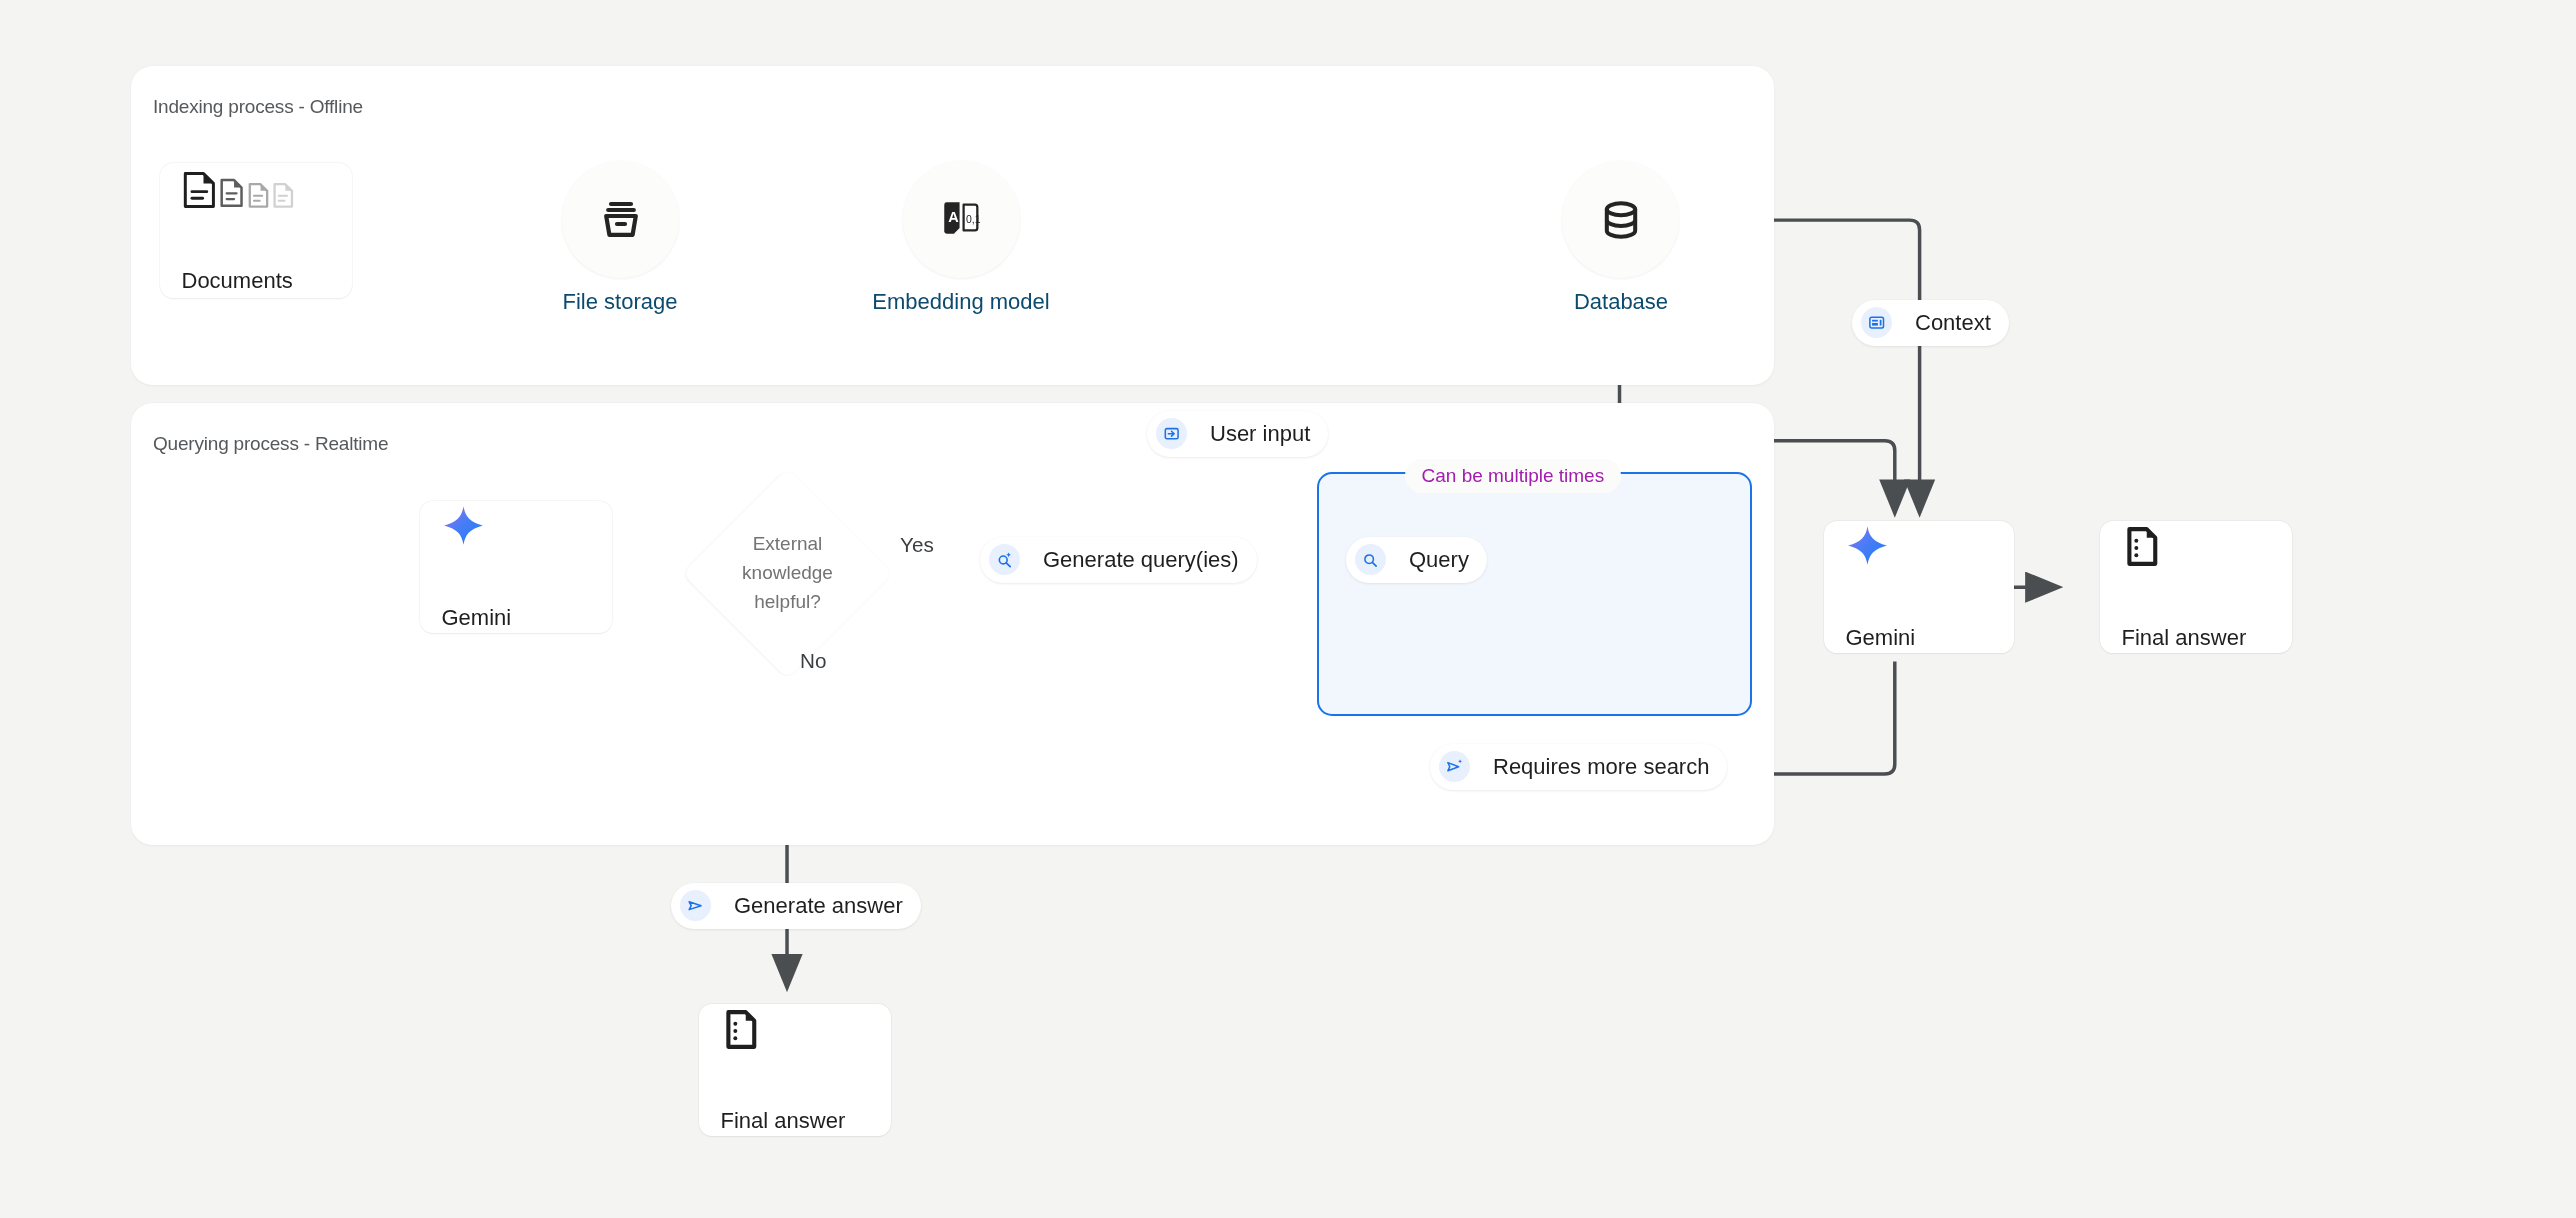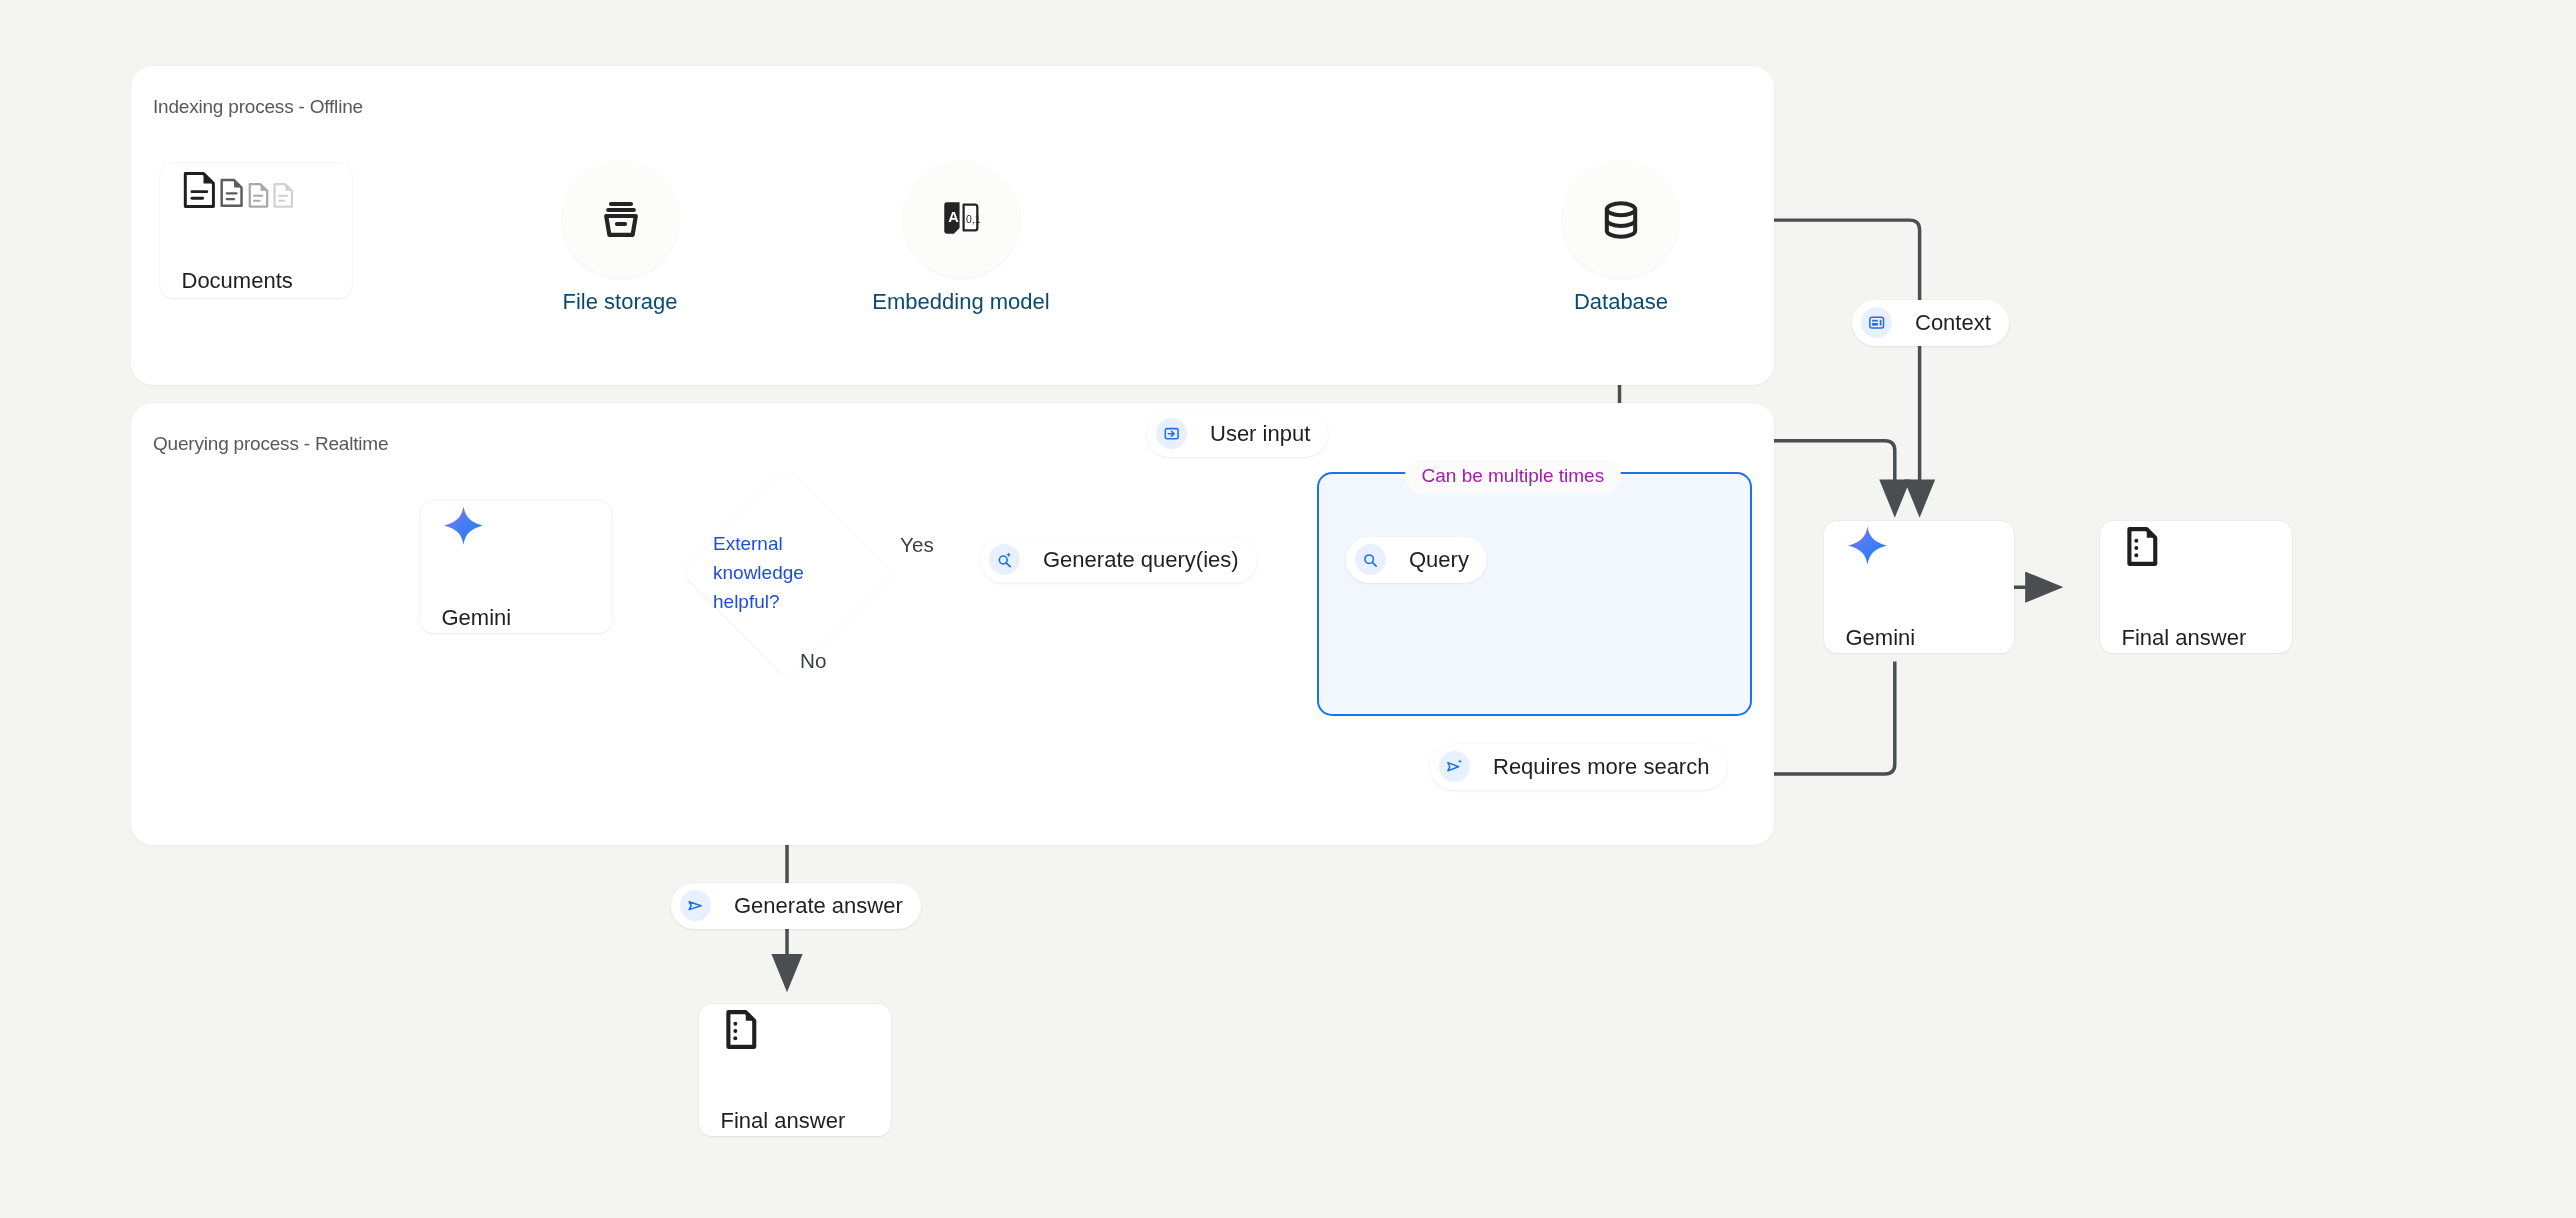--- a/index.html
+++ b/index.html
@@ -65,22 +65,22 @@
 
   
   #decision{position:absolute;left:713px;top:499px;width:149px;height:149px;z-index:4;}
   #decision .dia{
     position:absolute;inset:0;background:#fff;border-radius:10px;
     transform:rotate(45deg);
     box-shadow:0 0.8px 2.5px rgba(16,24,40,.07);
   }
   #decision .dtxt{
     position:absolute;inset:0;display:flex;flex-direction:column;
-    align-items:flex-start;justify-content:center;
-    font-size:19px;color:#1d4ed8;line-height:1.52;text-align:center;
+    align-items:center;justify-content:center;
+    font-size:19px;color:#737373;line-height:1.52;text-align:center;
   }
 
   
   #loopbox{
     position:absolute;left:1317px;top:472px;width:431px;height:240px;
     background:#f2f7fe;border:2.1px solid #1a73e8;border-radius:15px;z-index:2;
   }
 
   .edge-label{
     position:absolute;font-size:20.7px;color:#3b3f42;white-space:nowrap;z-index:5;

